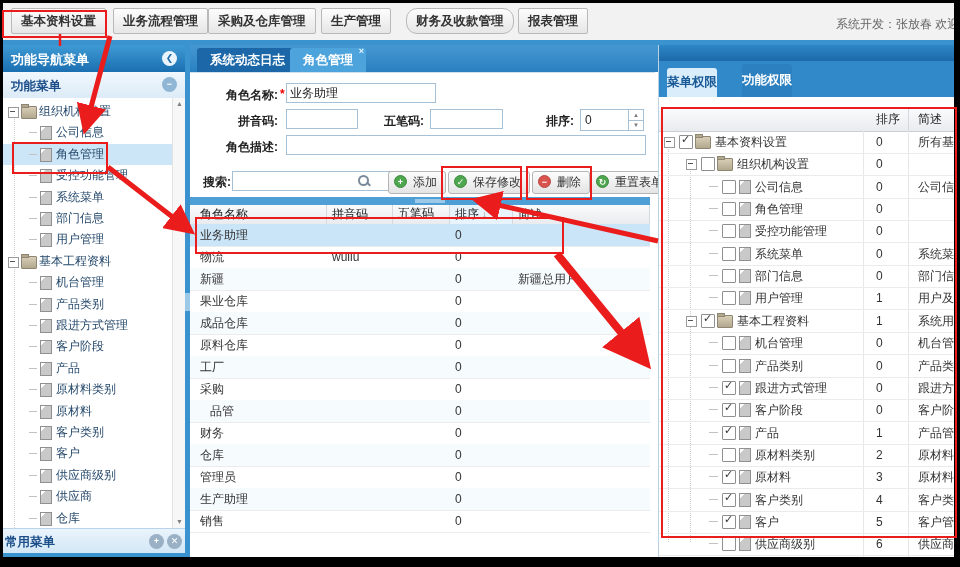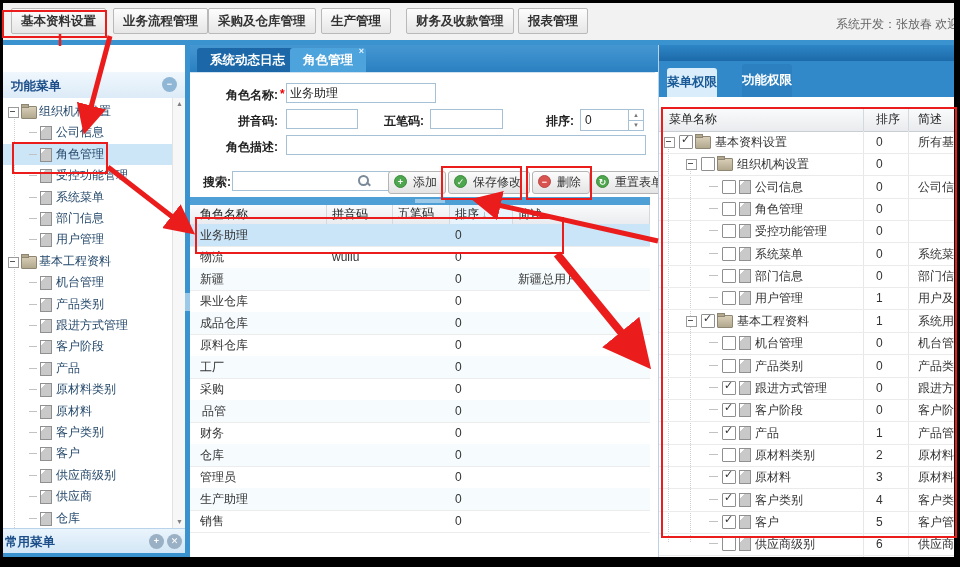--- a/index.html
+++ b/index.html
@@ -121,26 +121,30 @@
 <body>
 
 <div id="canvas">
 
   <div id="topbar">
     <div id="devinfo">系统开发：张放春 欢迎您</div>
   <div class="mbtn" style="left: 8px;">基本资料设置</div>
       <div class="mbtn" style="left: 110px;">业务流程管理</div>
       <div class="mbtn" style="left: 205px;">采购及仓库管理</div>
       <div class="mbtn" style="left: 318px;">生产管理</div>
-      <div class="mbtn" style="left: 403px;">财务及收款管理</div>
+      <div class="mbtn" style="left: 403px; border-radius: 11px;">财务及收款管理</div>
       <div class="mbtn" style="left: 515px;">报表管理</div>
     </div>
   <div id="blueband"></div>
 
   <div id="sidebar">
+    <div id="sb-header">
+      <span id="sb-title">功能导航菜单</span>
+      <span class="circ" id="sb-collapse">❮</span>
+    </div>
     <div id="sb-section">
       <span id="sb-section-label">功能菜单</span>
       <span class="circ" id="sb-minus">−</span>
     </div>
     <div id="treebox">
       <div id="sb-guide"></div>
     <div class="trow" style="top: 3px;">
           <span class="exp"></span>
           <span class="fold" style="left: 18px;"></span>
           <span class="tlabel" style="left: 36px;">组织机构设置</span>
@@ -335,21 +339,21 @@
       </div>
       <div class="mrow stripe" style="top: 132px;">
         <span class="mcell" style="left: 10px;">工厂</span>
         <span class="mcell" style="left: 265px;">0</span>
       </div>
       <div class="mrow" style="top: 154px;">
         <span class="mcell" style="left: 10px;">采购</span>
         <span class="mcell" style="left: 265px;">0</span>
       </div>
       <div class="mrow stripe" style="top: 176px;">
-        <span class="mcell" style="left: 12px;">品管</span>
+        <span class="mcell" style="left: 20px;">品管</span>
         <span class="mcell" style="left: 265px;">0</span>
       </div>
       <div class="mrow" style="top: 198px;">
         <span class="mcell" style="left: 10px;">财务</span>
         <span class="mcell" style="left: 265px;">0</span>
       </div>
       <div class="mrow stripe" style="top: 220px;">
         <span class="mcell" style="left: 10px;">仓库</span>
         <span class="mcell" style="left: 265px;">0</span>
       </div>
@@ -369,21 +373,20 @@
   <div id="mgap"></div>
 
   <div id="rpanel">
     <div id="rtopband"></div>
     <div id="rtabbar">
       <div class="rtab" id="rtab1">菜单权限</div>
       <div class="rtab" id="rtab2">功能权限</div>
     </div>
     <div id="rgap"></div>
     <div id="rghead">
-        <div class="rhc" style="left: 0px; width: 205px; padding-left: 10px;">菜单名称</div>
         <div class="rhc" style="left: 205px; width: 45px; padding-left: 12px;">排序</div>
         <div class="rhc" style="left: 250px; width: 46px; padding-left: 9px;">简述</div>
       </div>
     <div id="rrows">
       <div class="vsep" style="left:204px;"></div>
       <div class="vsep" style="left:249px;"></div>
       <div class="rguide" style="left:9px;top:11px;height:400px;"></div>
       <div class="rguide" style="left:31px;top:33px;height:378px;"></div>
     <div class="rrow" style="top: 0px;">
           <span class="exp" style="left: 5px;"></span>

